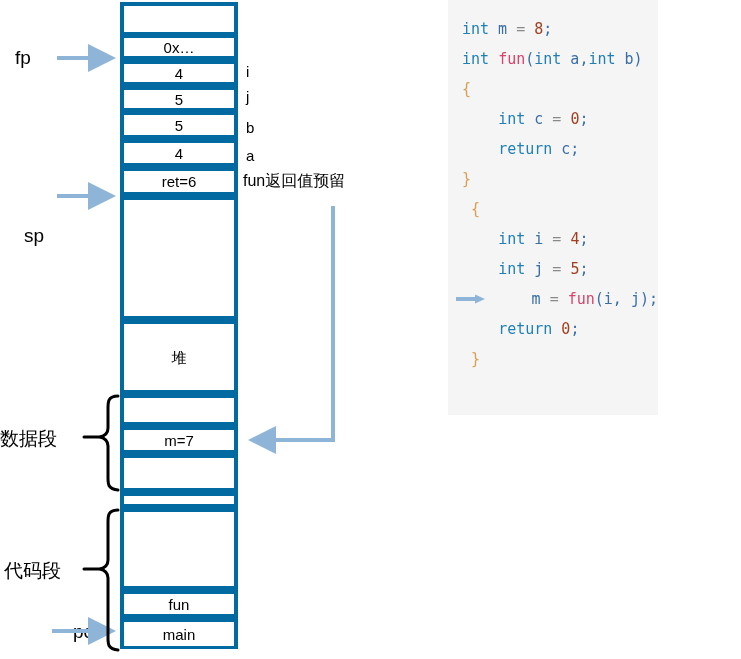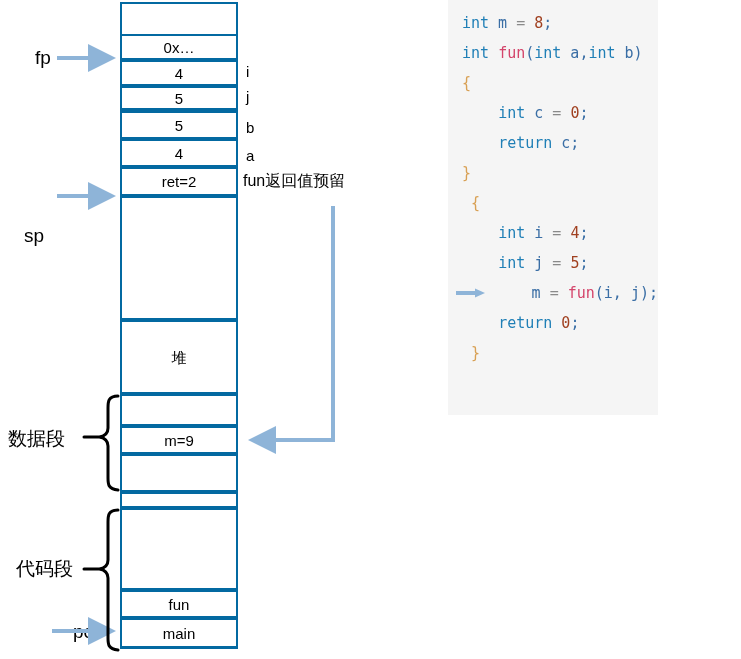--- a/index.html
+++ b/index.html
@@ -21,21 +21,21 @@
     left: 0;
     top: 0;
     width: 440px;
     height: 659px;
   }
   .mem-cell {
     position: absolute;
     left: 120px;
     width: 118px;
     box-sizing: border-box;
-    border: 2px solid #0369a1;
+    border: 4px solid #0369a1;
     background: #ffffff;
     display: flex;
     align-items: center;
     justify-content: center;
     font-size: 15px;
     color: #000000;
     line-height: 1;
   }
   .mem-cell.thick-bottom { border-bottom-width: 3px; }
 
@@ -74,21 +74,21 @@
 
   
   #code-panel {
     position: absolute;
     left: 448px;
     top: 0;
     width: 210px;
     height: 415px;
     background: #f5f5f5;
     box-sizing: border-box;
-    padding: 8px 0 0 0;
+    padding: 14px 0 0 0;
   }
   .code-line {
     position: relative;
     height: 30px;
     line-height: 30px;
     font-family: "DejaVu Sans Mono", "Liberation Mono", monospace;
     font-size: 15px;
     white-space: pre;
     padding-left: 14px;
     color: #2a5d8f;
@@ -118,52 +118,52 @@
   <div class="mem-cell" style="top:34px;height:26px;">0x…</div>
 
   <div class="mem-cell" style="top:60px;height:26px;">4</div>
 
   <div class="mem-cell thick-bottom" style="top:86px;height:25px;">5</div>
 
   <div class="mem-cell" style="top:111px;height:28px;">5</div>
 
   <div class="mem-cell" style="top:139px;height:28px;">4</div>
 
-  <div class="mem-cell" style="top:167px;height:29px;">ret=2</div>
+  <div class="mem-cell" style="top:167px;height:29px;">ret=6</div>
 
   <div class="mem-cell" style="top:196px;height:124px;"></div>
 
   <div class="mem-cell" style="top:320px;height:74px;">堆</div>
 
   <div class="mem-cell" style="top:394px;height:32px;"></div>
 
-  <div class="mem-cell" style="top:426px;height:28px;">m=9</div>
+  <div class="mem-cell" style="top:426px;height:28px;">m=7</div>
 
   <div class="mem-cell" style="top:454px;height:38px;"></div>
 
   <div class="mem-cell" style="top:492px;height:16px;"></div>
 
   <div class="mem-cell" style="top:508px;height:82px;"></div>
 
   <div class="mem-cell" style="top:590px;height:28px;">fun</div>
 
   <div class="mem-cell thick-bottom" style="top:618px;height:31px;">main</div>
 
   <div class="slot-note" style="left:246px;top:64px;">i</div>
   <div class="slot-note" style="left:246px;top:89px;">j</div>
   <div class="slot-note" style="left:246px;top:120px;">b</div>
   <div class="slot-note" style="left:246px;top:148px;">a</div>
   <div class="slot-note" style="left:243px;top:173px;font-size:16px;">fun返回值预留</div>
 
-  <div class="ptr-label" style="left:35px;top:48px;">fp</div>
+  <div class="ptr-label" style="left:15px;top:48px;">fp</div>
   <div class="ptr-label" style="left:24px;top:186px;margin-top:40px;">sp</div>
   <div class="ptr-label" style="left:25px;top:622px;margin-left:48px;">pc</div>
 
-  <div class="seg-label" style="left:8px;top:429px;">数据段</div>
-  <div class="seg-label" style="left:16px;top:561px;font-family:Liberation Mono, monospace;">代码段</div>
+  <div class="seg-label" style="left:0;top:429px;">数据段</div>
+  <div class="seg-label" style="left:4px;top:561px;">代码段</div>
 
   <svg class="overlay" viewBox="0 0 440 659">
     <defs>
       <marker id="ah" markerWidth="7" markerHeight="7" refX="6" refY="3.5" orient="auto" markerUnits="strokeWidth">
         <path d="M0,0 L7,3.5 L0,7 z" fill="#8eb4d8"></path>
       </marker>
       <marker id="ahl" markerWidth="7" markerHeight="7" refX="6" refY="3.5" orient="auto" markerUnits="strokeWidth">
         <path d="M0,0 L7,3.5 L0,7 z" fill="#8eb4d8"></path>
       </marker>
     </defs>

